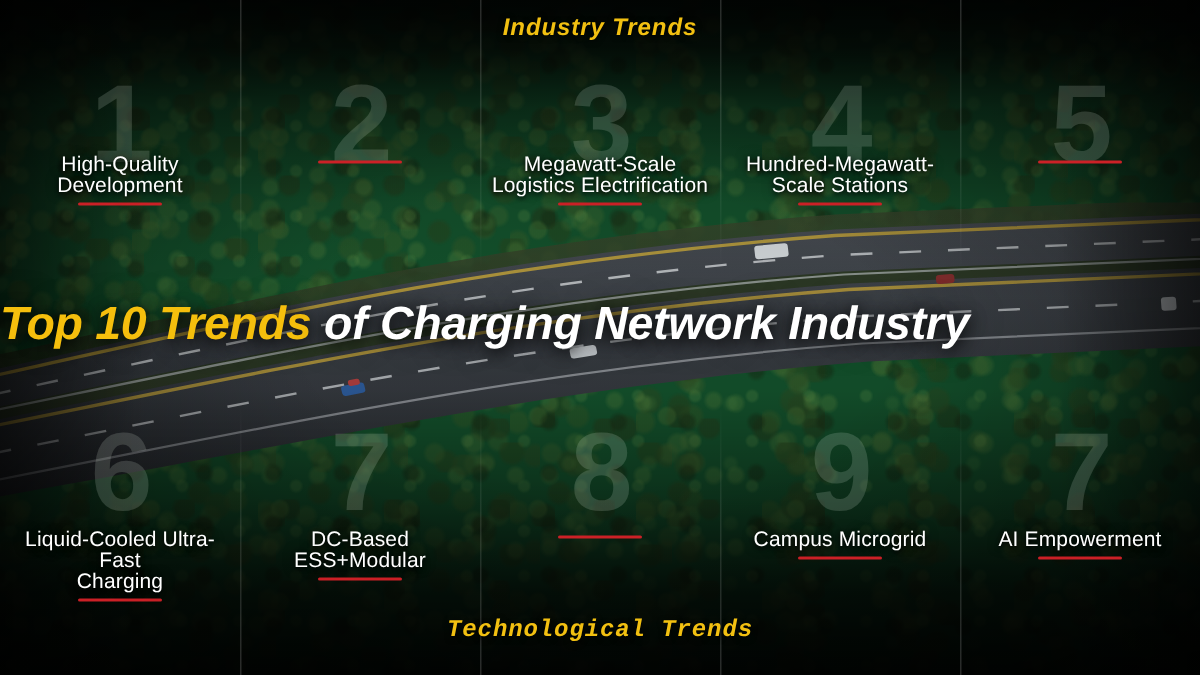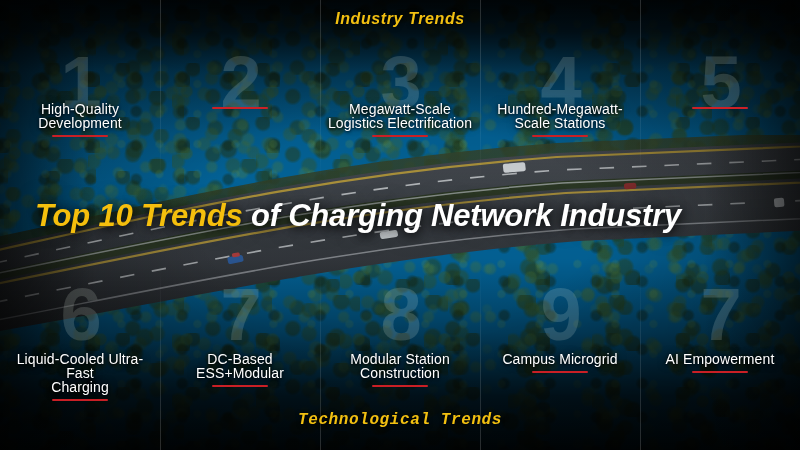--- a/index.html
+++ b/index.html
@@ -10,21 +10,21 @@
   }
   body {
     font-family: "Liberation Sans", sans-serif;
   }
 
   .poster {
     position: relative;
     width: 800px;
     height: 450px;
     overflow: hidden;
-    background: #0369a1;
+    background: #14532d;
     user-select: none;
   }
 
   
   .bg-layer {
     position: absolute;
     inset: 0;
     overflow: hidden;
   }
 
@@ -231,21 +231,21 @@
     background: #cc2127;
     border-radius: 1px;
   }
 
   
   .headline {
     position: absolute;
     left: 0;
     top: 198px;
     width: 716px;
-    text-align: center;
+    text-align: left;
     font-size: 31px;
     font-weight: bold;
     font-style: italic;
     letter-spacing: -0.2px;
     white-space: nowrap;
     text-shadow: 0 2px 10px rgba(0,0,0,0.92), 0 0 22px rgba(0,0,0,0.6);
   }
   .headline .accent { color: #f5bf0d; }
   .headline .plain  { color: #ffffff; }
 </style>
@@ -398,21 +398,20 @@
         <div class="big-num">7</div>
         <div class="label-box">
           <div class="label">DC-Based ESS+Modular</div>
           <div class="underline"></div>
         </div>
       </div>
 
       <div class="cell">
         <div class="big-num">8</div>
         <div class="label-box">
-          <div class="label">Modular Station Construction</div>
           <div class="underline"></div>
         </div>
       </div>
 
       <div class="cell">
         <div class="big-num">9</div>
         <div class="label-box">
           <div class="label">Campus Microgrid</div>
           <div class="underline"></div>
         </div>

